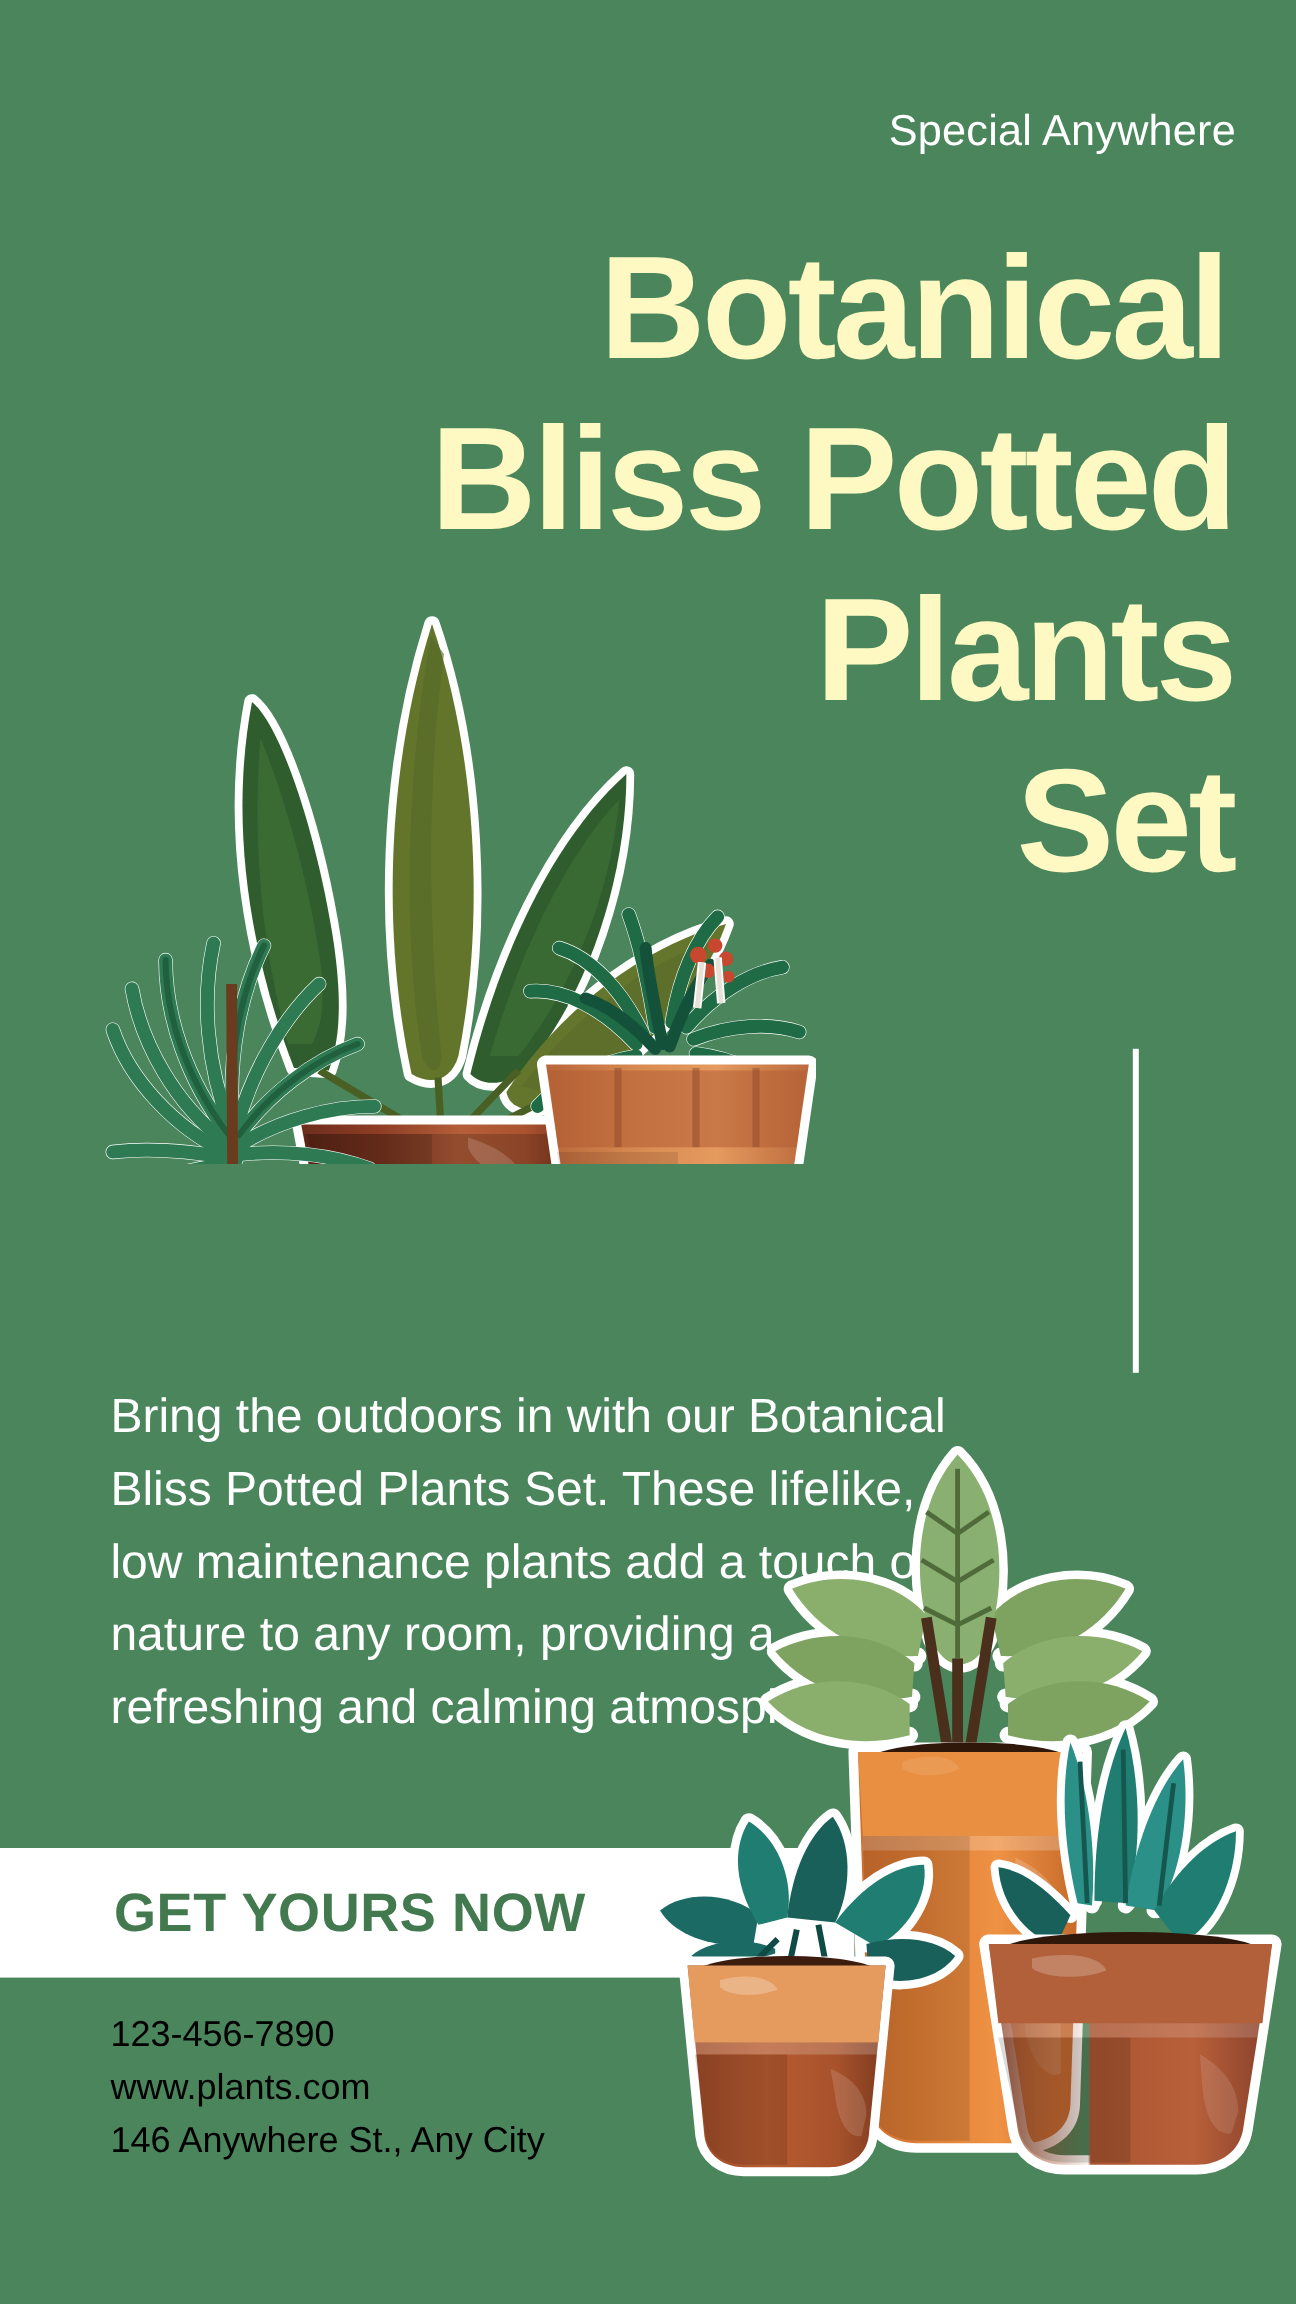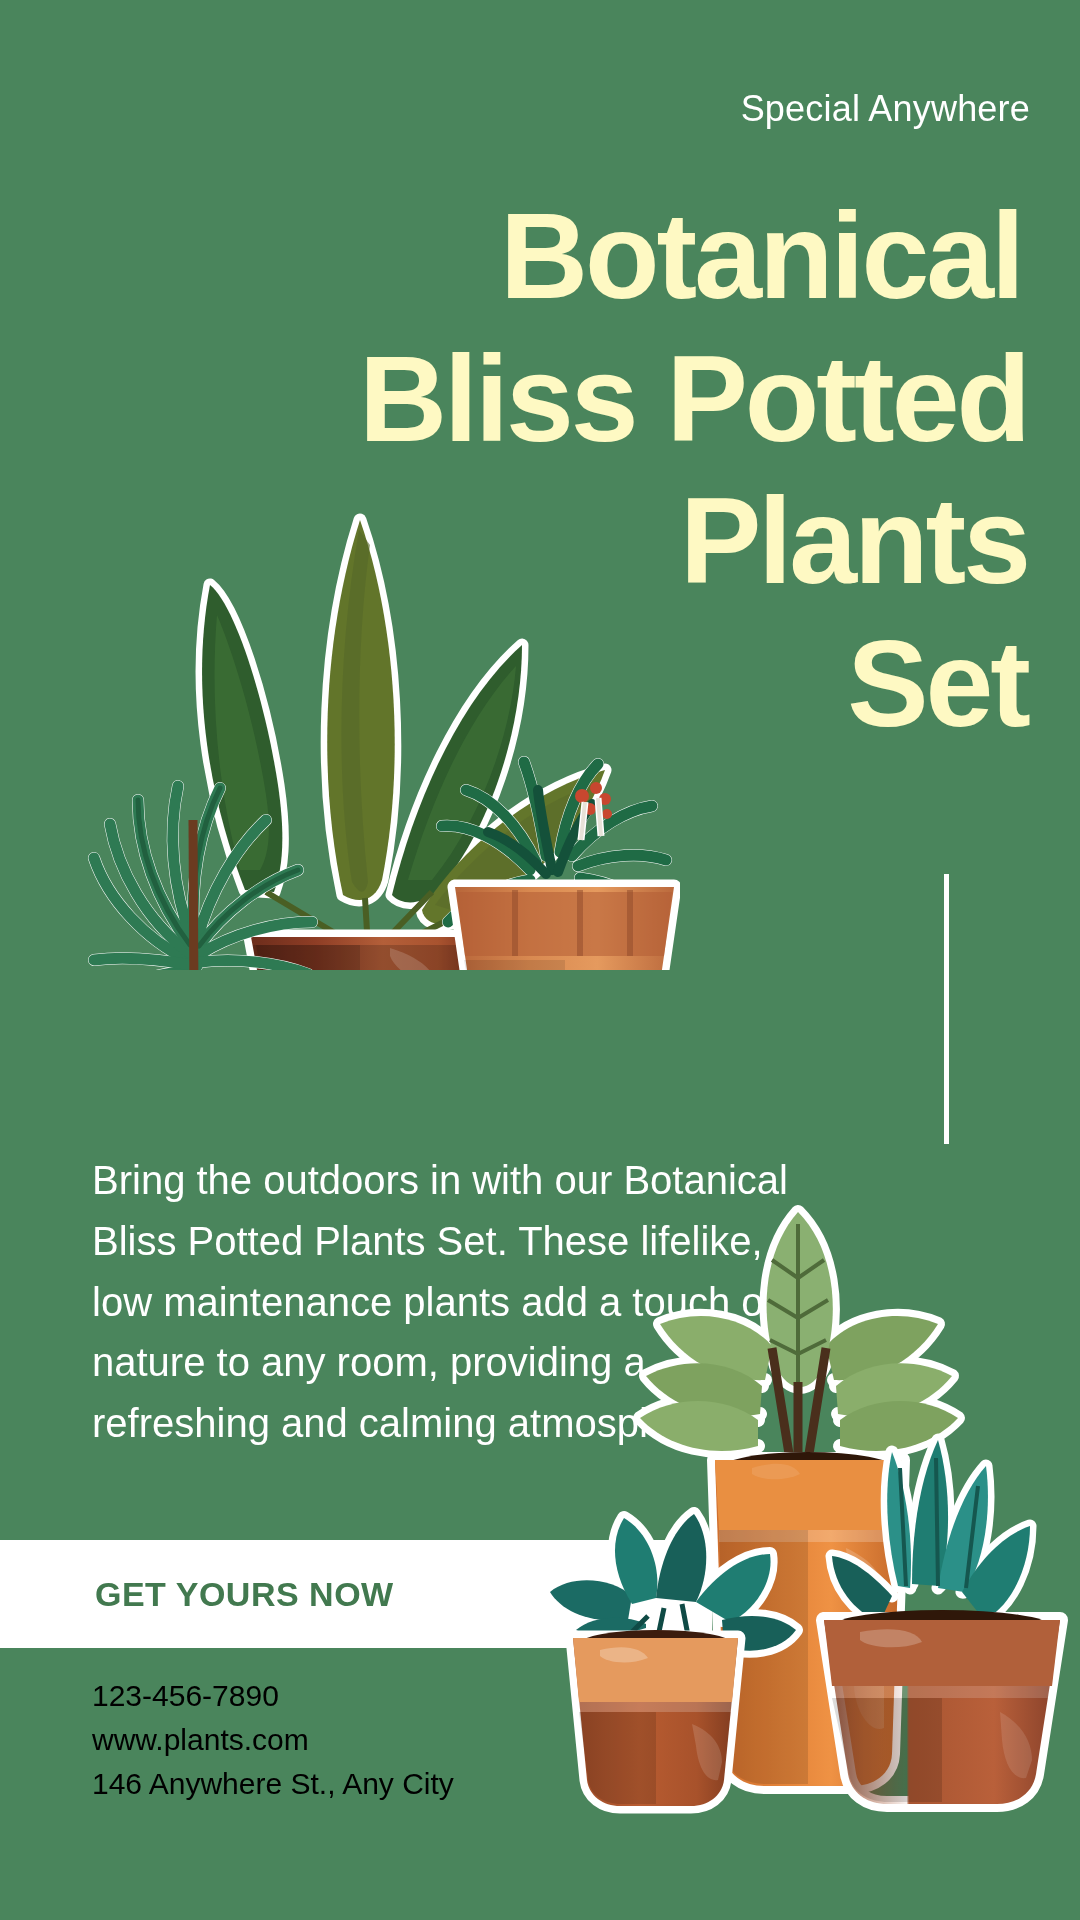--- a/index.html
+++ b/index.html
@@ -73,21 +73,21 @@
     left:0; top:1540px;
     width:712px; height:108px;
     background:#ffffff;
     z-index:8;
     display:flex; align-items:center;
   }
   .cta-label {
     margin-left:95px;
     color:#42794f;
     font-weight:700;
-    font-size:34px;
+    font-size:45px;
     letter-spacing:0.5px;
     white-space:nowrap;
   }
 
   
   .contact {
     position:absolute;
     left:92px; top:1674px;
     z-index:9;
     color:#000000;

